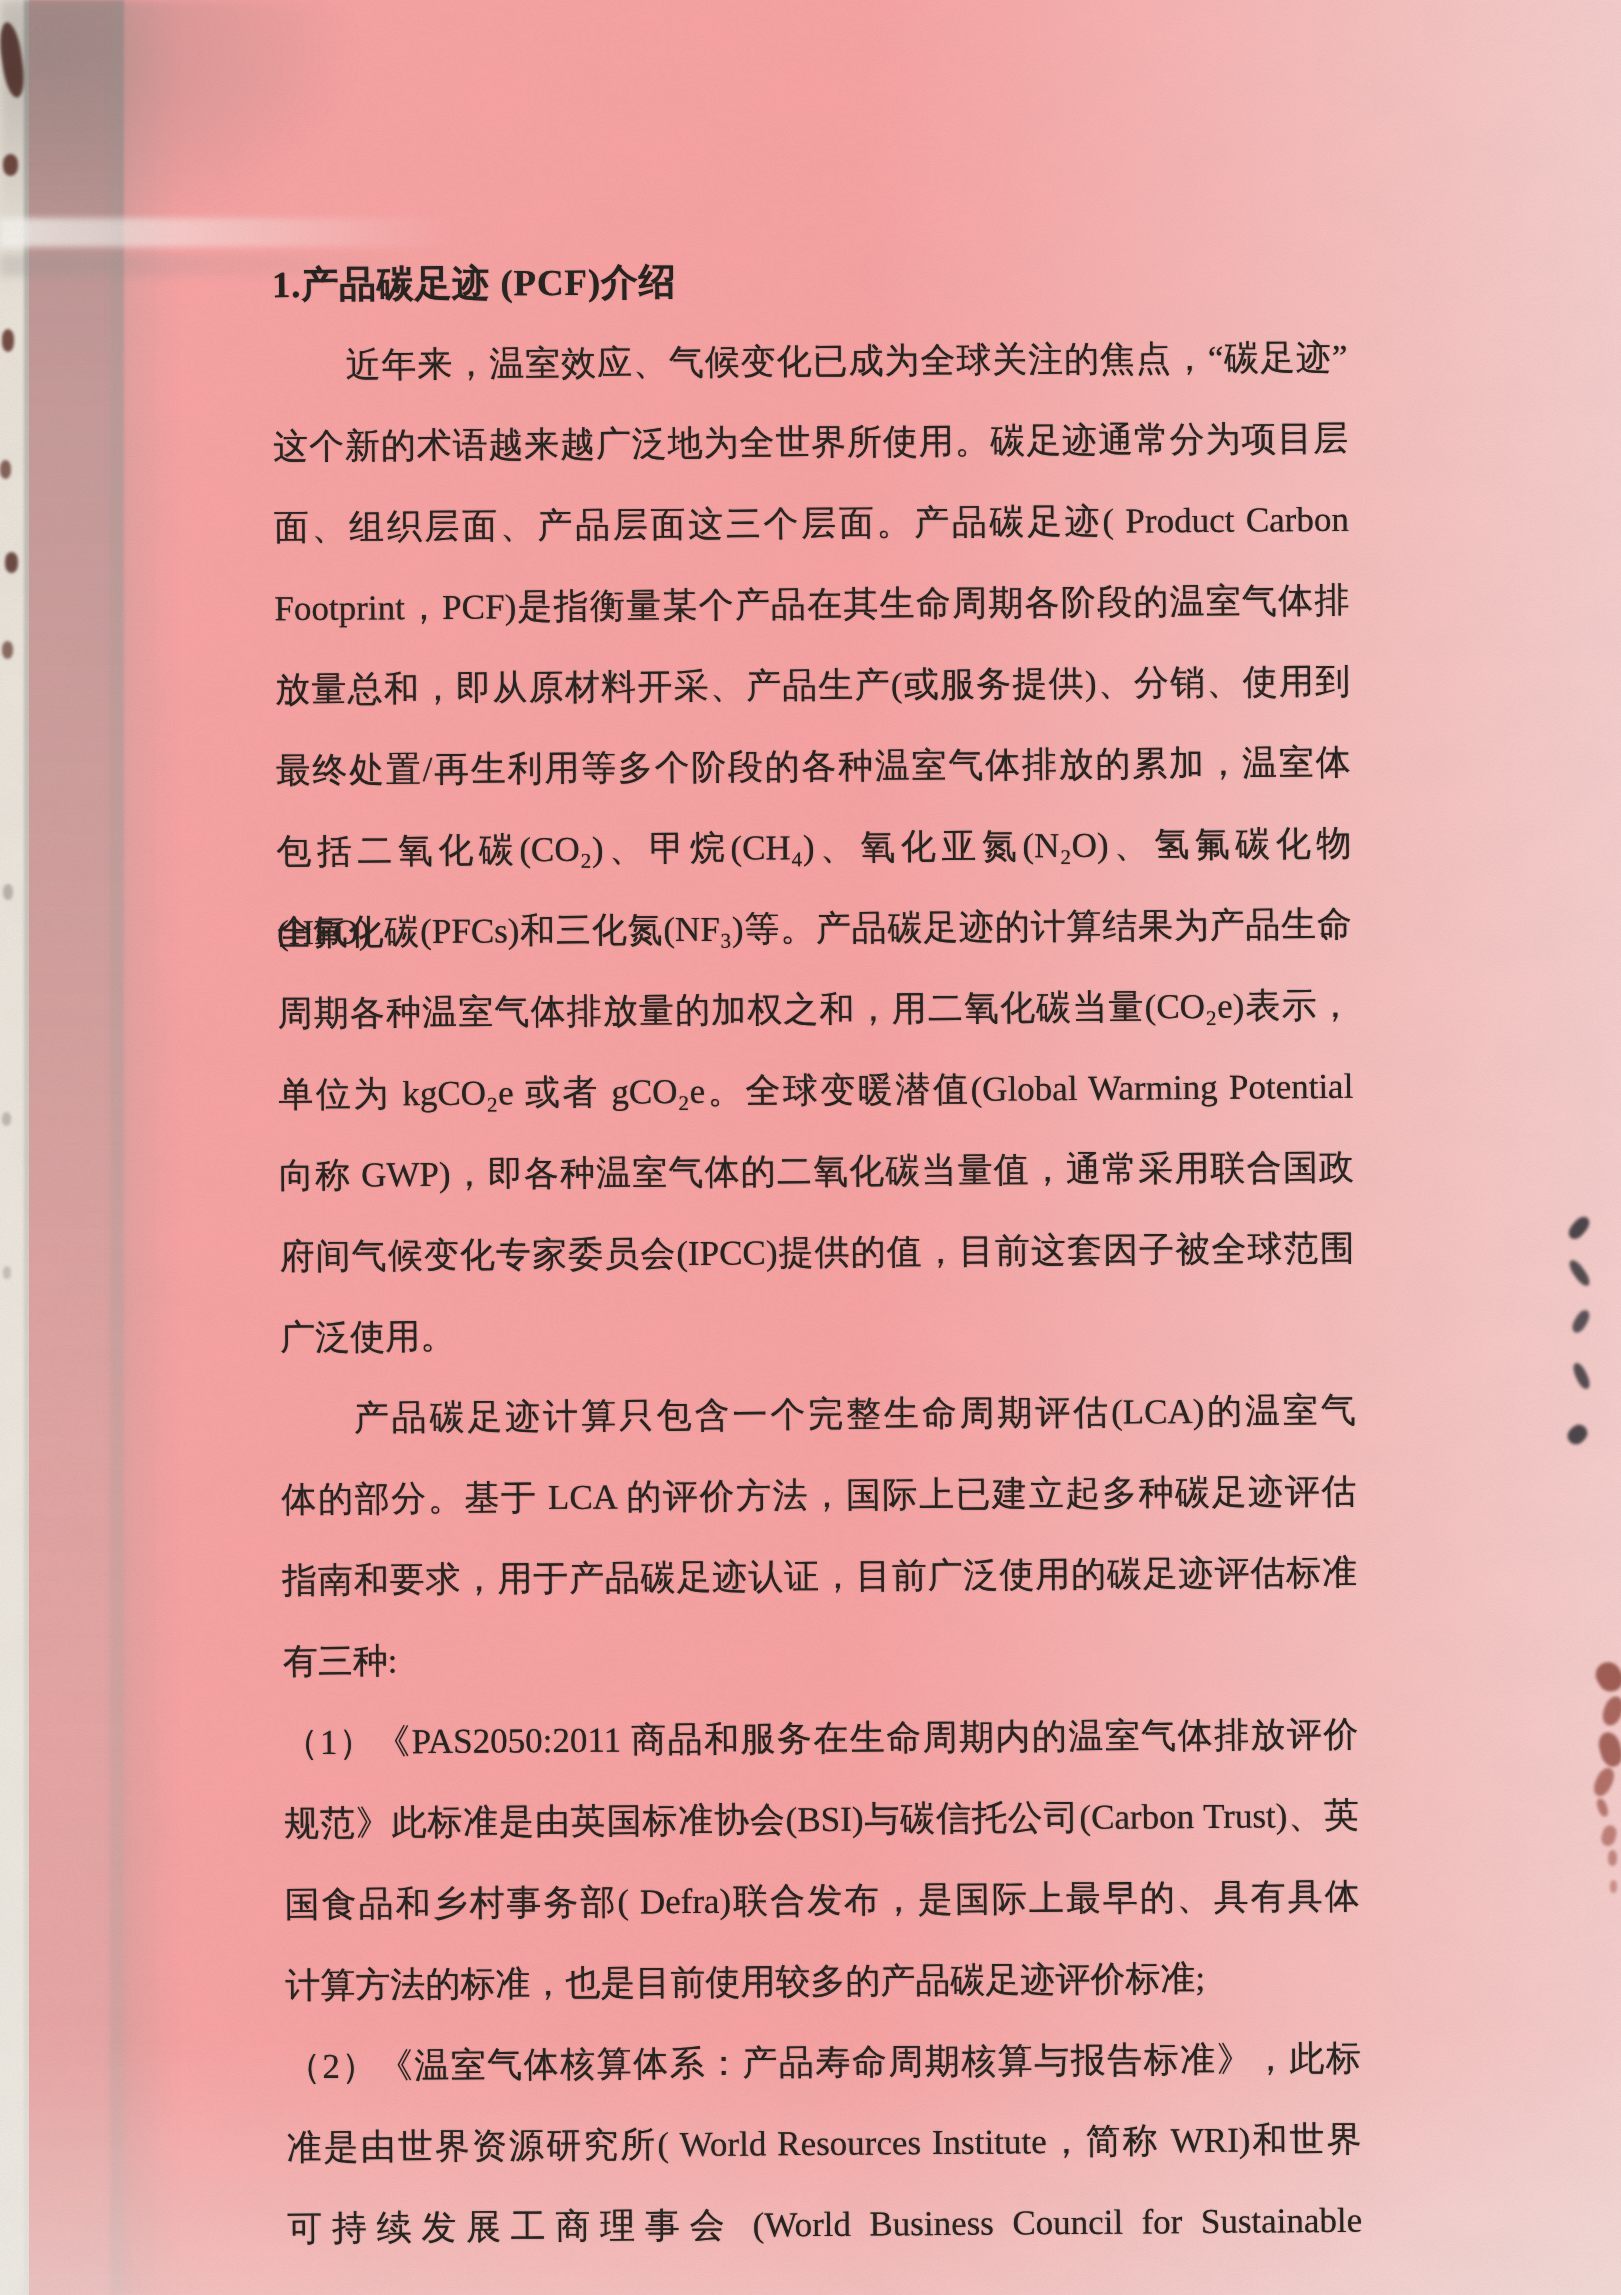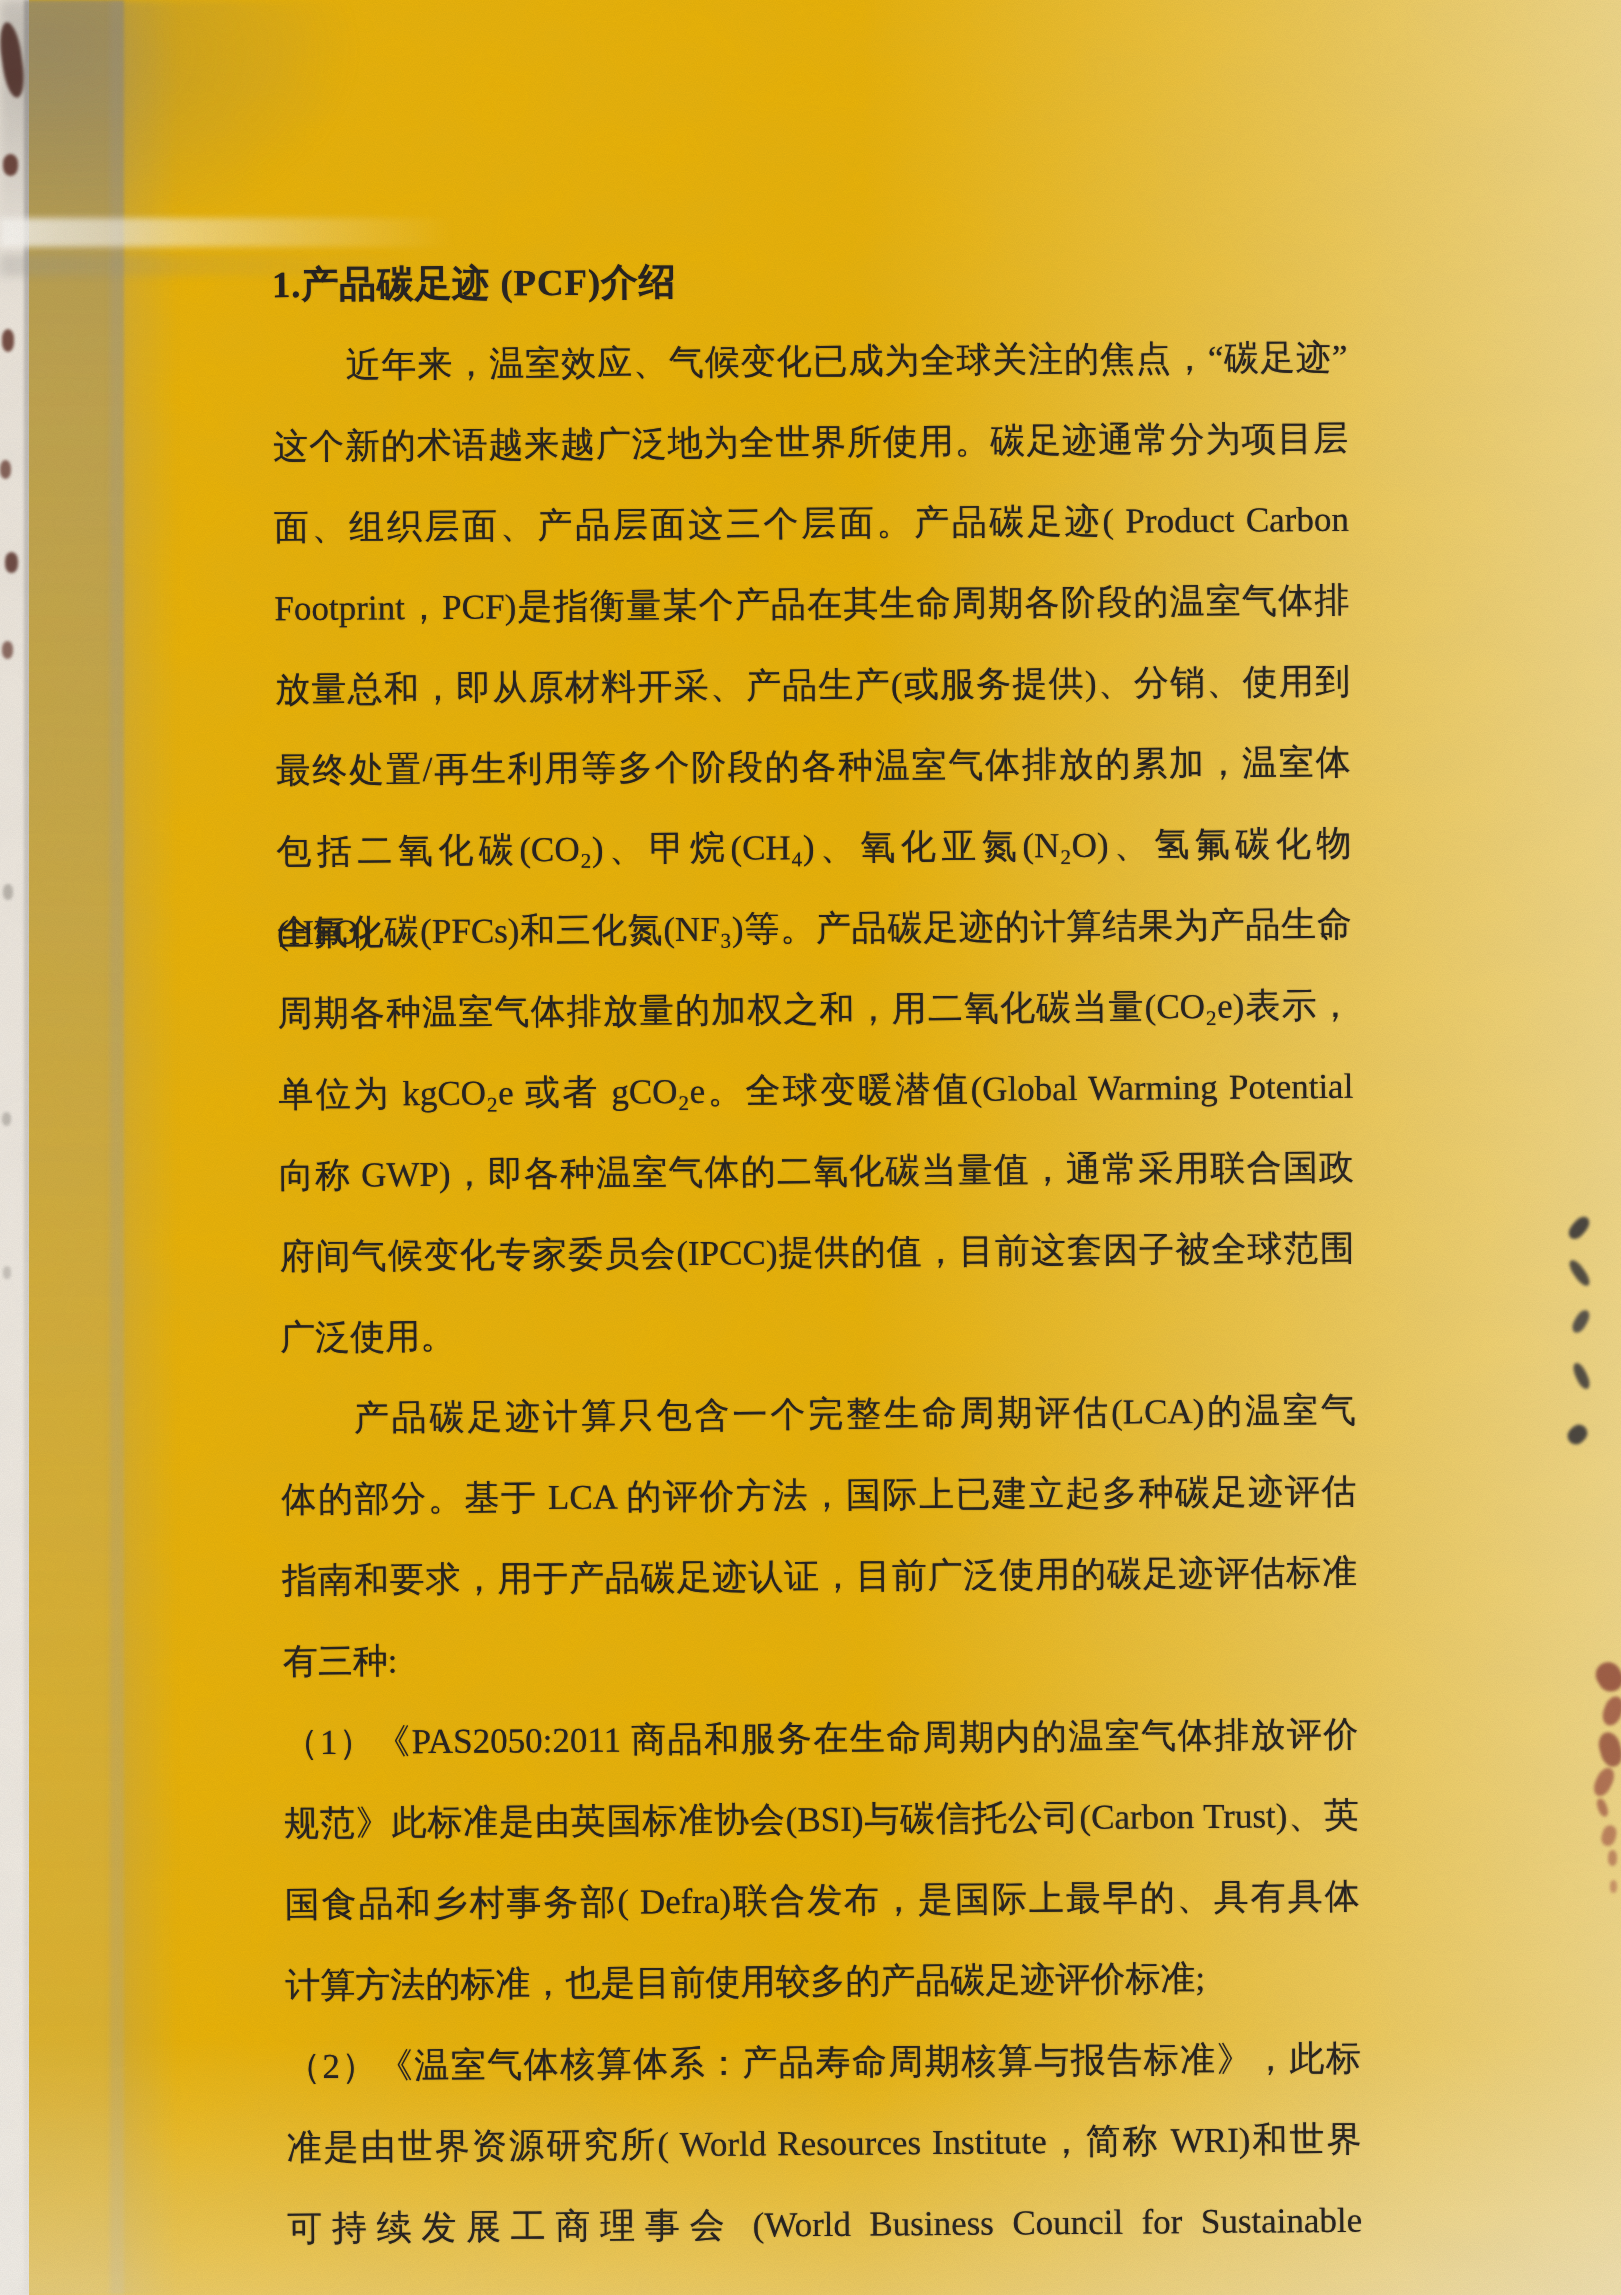--- a/index.html
+++ b/index.html
@@ -1,19 +1,19 @@
 <!DOCTYPE html>
 <html style="font-size:13.5px"><head>
 <meta charset="utf-8">
 <style>
   html,body{margin:0;padding:0;background:#8a8884;}
   .page{
     position:relative;
     width:1622px;height:2295px;
-    background:#eab308;
+    background:#fca5a5;
     overflow:hidden;
     font-family:"Liberation Serif","DejaVu Serif",serif;
   }
   
   .edge-white{
     position:absolute;left:0;top:0;width:29px;height:100%;
     background:linear-gradient(to bottom,#ece5da,#efe9e0 40%,#f1ece4);
   }
   
   .edge-gray{

